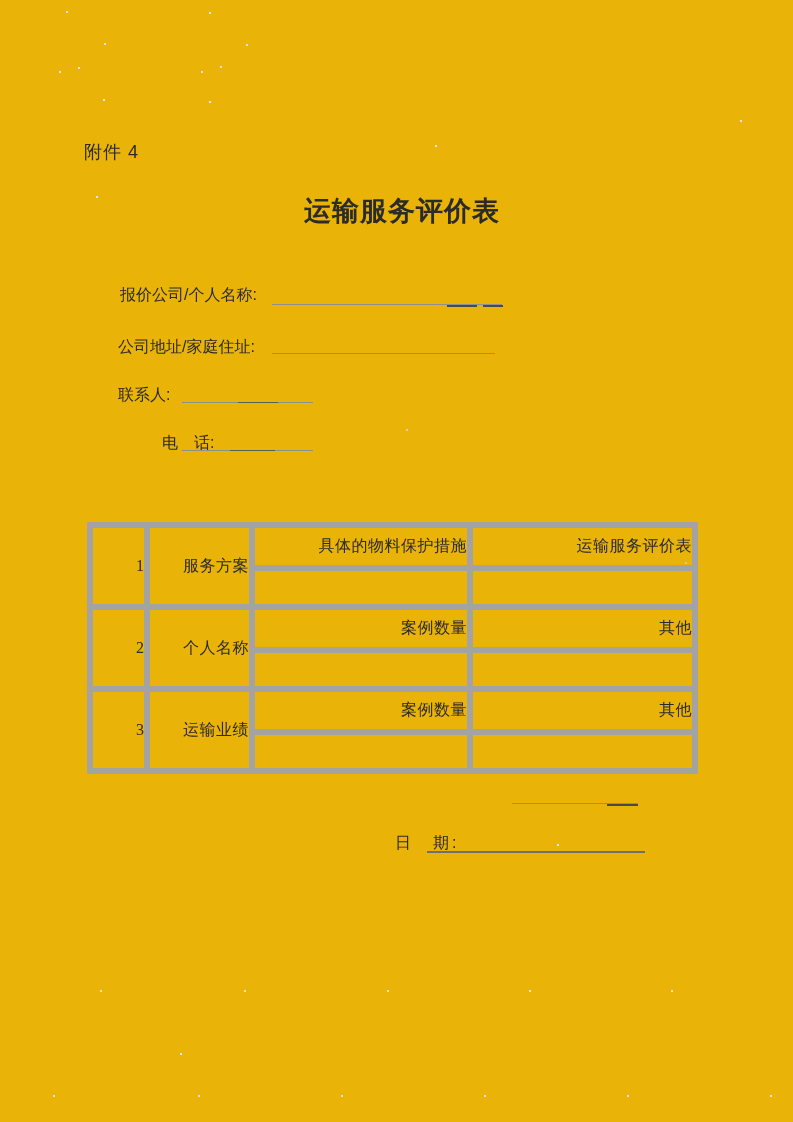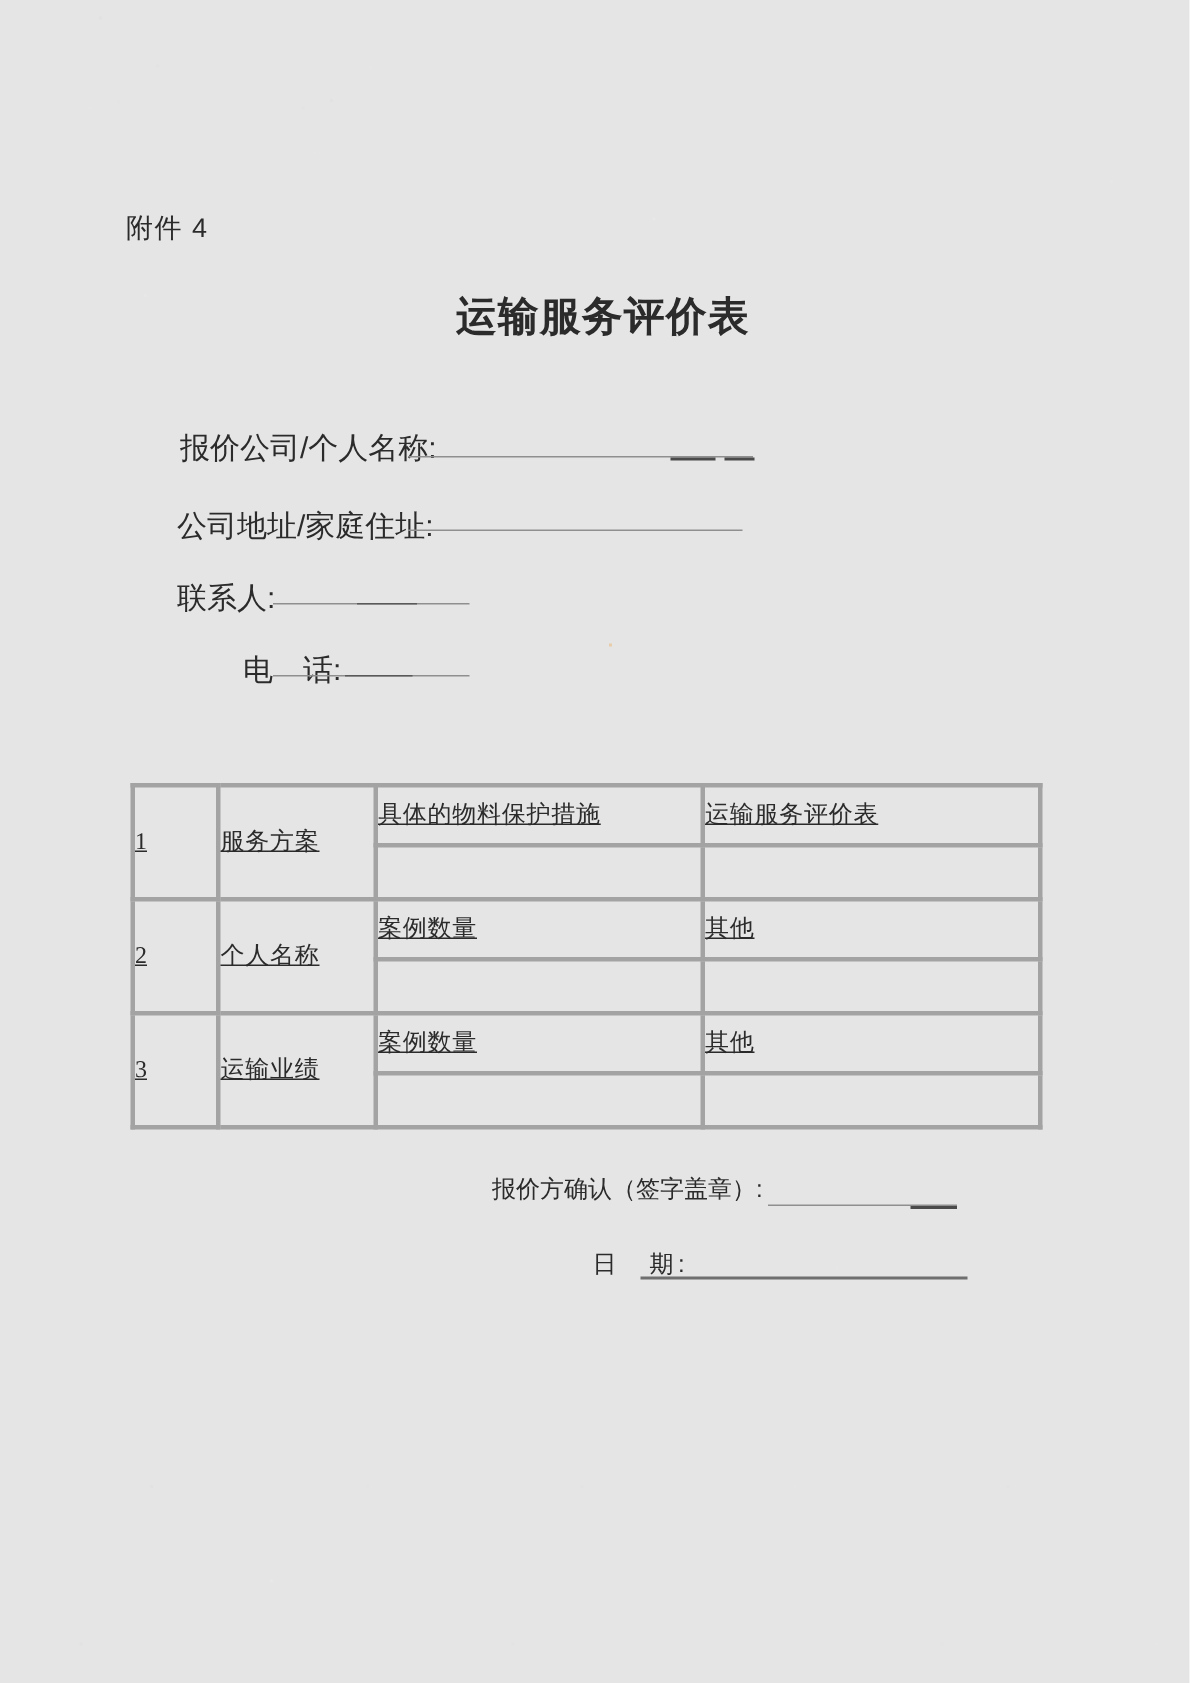--- a/index.html
+++ b/index.html
@@ -1,21 +1,21 @@
 <!DOCTYPE html>
 <html><head>
 <meta charset="utf-8">
 <style>
   html, body { margin: 0; padding: 0; background: #fff; }
   .page {
     position: relative;
     width: 793px;
     height: 1122px;
     margin: 0 auto;
-    background: #e5e5e5;
+    background: #eab308;
     font-family: "Liberation Sans", sans-serif;
     color: #2b2b2b;
     overflow: hidden;
   }
   
   .noise {
     position: absolute; top: 0; left: 0; width: 2px; height: 2px; background: transparent;
     box-shadow:
       66px 11px 0 #e2e2e2, 209px 12px 0 #e5e5e5, 104px 43px 0 #e3e3e3, 246px 44px 0 #e6e6e6,
       78px 67px 0 #e4e4e4, 220px 66px 0 #e2e2e2, 59px 71px 0 #e6e6e6, 201px 71px 0 #e3e3e3,
@@ -29,36 +29,35 @@
     position: absolute; left: 84px; top: 140px;
     font-size: 18px; letter-spacing: 1px;
   }
   .title {
     position: absolute; top: 193px; left: 402px;
     transform: translateX(-50%);
     margin: 0;
     font-size: 27px; font-weight: bold; letter-spacing: 1px;
     white-space: nowrap;
   }
-  .field-label { position: absolute; font-size: 20px; white-space: nowrap; }
+  .field-label { position: absolute; font-size: 16px; white-space: nowrap; }
   .uline { position: absolute; height: 1px; background: #8f8f8f; }
   .uline-dark { position: absolute; height: 2px; background: #4a4a4a; }
 
   .eval-table {
     position: absolute; left: 87px; top: 522px;
     width: 605px;
     border-collapse: collapse; table-layout: fixed;
     border: 2px solid #2f2f2f;
   }
   .eval-table td {
-    border: 3px solid #a3a3a3;
-    text-align: left; vertical-align: middle;
+    border: 6px solid #a3a3a3;
+    text-align: right; vertical-align: middle;
     font-size: 16px; padding: 0;
     letter-spacing: 0.5px;
-    text-decoration: underline;
   }
   .eval-table .label-row td { height: 37px; }
   .eval-table .blank-row td { height: 33px; }
   .eval-table .num { font-family: "Liberation Serif", serif; font-size: 16px; letter-spacing: 0; }
 
   .footer-label { position: absolute; font-size: 16px; white-space: nowrap; }
   .date-label { letter-spacing: 3px; margin-left: 43px; }
 </style>
 </head>
 <body>
@@ -123,20 +122,19 @@
         <td class="sub">案例数量</td>
         <td class="sub">其他</td>
       </tr>
       <tr class="blank-row">
         <td></td>
         <td></td>
       </tr>
     </tbody>
   </table>
 
-  <span class="footer-label" style="left:328px; top:783px;">报价方确认（签字盖章）:</span>
   <span class="uline" style="left:512px; top:803px; width:126px;"></span>
   <span class="uline-dark" style="left:607px; top:804px; width:31px;"></span>
 
   <span class="footer-label date-label" style="left:352px; top:833px;">日　期:</span>
   <span class="uline" style="left:427px; top:851px; width:218px; height:2px; background:#6f6f6f;"></span>
 
 </div>
 
 </body></html>

